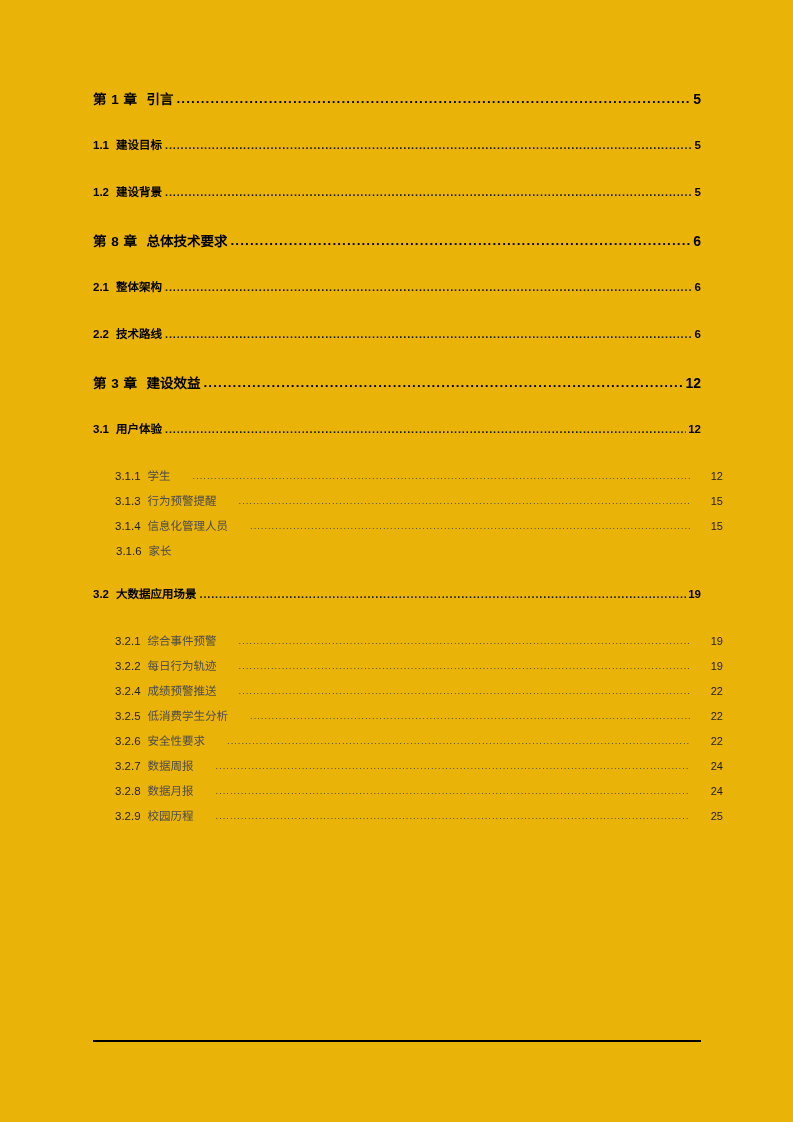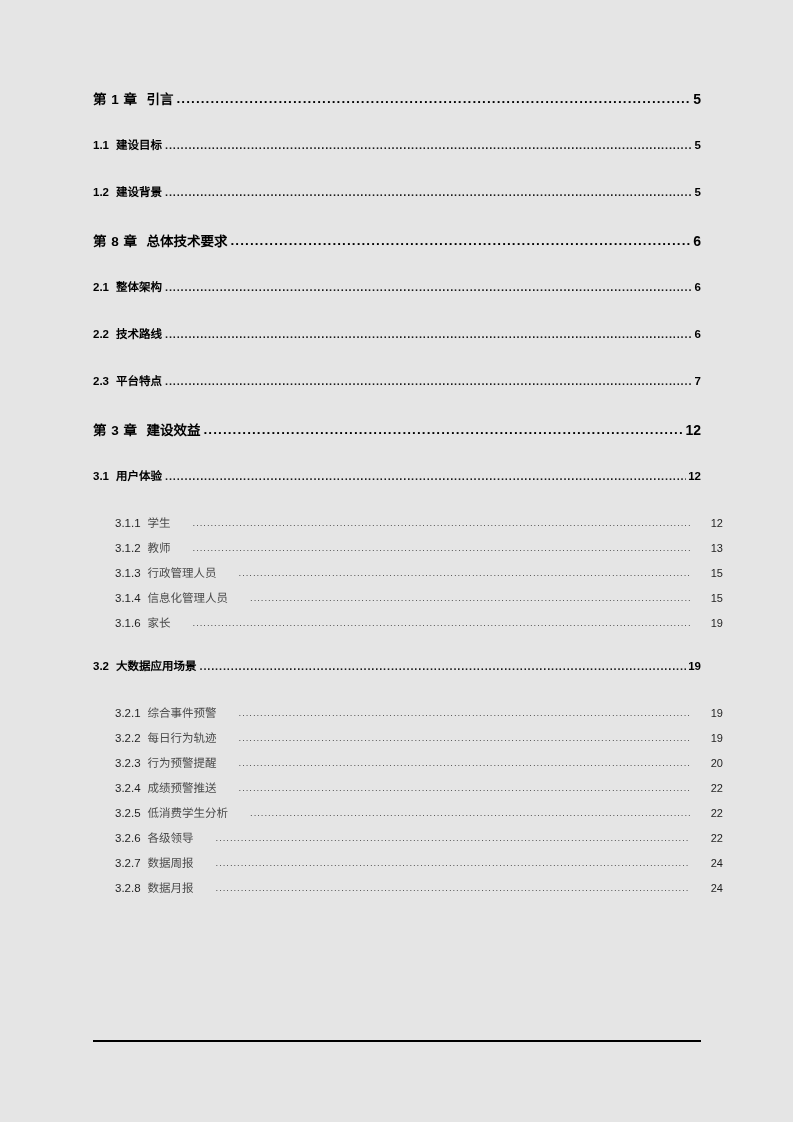--- a/index.html
+++ b/index.html
@@ -16,21 +16,21 @@
     color: #000000;
     overflow: hidden;
   }
 
   #page {
     position: absolute;
     left: 0;
     top: 0;
     width: 793px;
     height: 1122px;
-    background: #e5e5e5;
+    background: #eab308;
   }
 
   #toc {
     position: absolute;
     left: 93px;
     top: 88px;
     width: 608px;
   }
 
   
@@ -120,21 +120,21 @@
   }
   .lvl3 .toc-page {
     font-size: 11px;
     color: #1f1f1f;
   }
   .lvl3 .toc-num { color: #1f1f1f; }
   .lvl3 .toc-text { color: #4b4b4b; }
 
   
   .gap-before-ch { margin-top: 8px; }
-  .gap-after-l3  { margin-bottom: 26px; }
+  .gap-after-l3  { margin-bottom: 26px; flex-direction: column; }
 
   .toc-num { margin-right: 7px; }
   .lvl1 .toc-num { margin-right: 9px; letter-spacing: 0.5px; }
 
   
   #footer-rule {
     position: absolute;
     left: 93px;
     top: 1040px;
     width: 608px;
@@ -171,47 +171,37 @@
       <div class="toc-entry lvl2">
         <span class="toc-label"><span class="toc-num">2.1</span><span class="toc-text">整体架构</span></span>
         <span class="toc-leader"></span>
         <span class="toc-page">6</span>
       </div>
       <div class="toc-entry lvl2">
         <span class="toc-label"><span class="toc-num">2.2</span><span class="toc-text">技术路线</span></span>
         <span class="toc-leader"></span>
         <span class="toc-page">6</span>
       </div>
-      <div class="toc-entry lvl2">
-        <span class="toc-label"><span class="toc-num">2.3</span><span class="toc-text">平台特点</span></span>
-        <span class="toc-leader"></span>
-        <span class="toc-page">7</span>
-      </div>
       <div class="toc-entry lvl1">
         <span class="toc-label"><span class="toc-num">第 3 章</span><span class="toc-text">建设效益</span></span>
         <span class="toc-leader"></span>
         <span class="toc-page">12</span>
       </div>
       <div class="toc-entry lvl2">
         <span class="toc-label"><span class="toc-num">3.1</span><span class="toc-text">用户体验</span></span>
         <span class="toc-leader"></span>
         <span class="toc-page">12</span>
       </div>
       <div class="toc-entry lvl3">
         <span class="toc-label"><span class="toc-num">3.1.1</span><span class="toc-text">学生</span></span>
         <span class="toc-leader"></span>
         <span class="toc-page">12</span>
       </div>
       <div class="toc-entry lvl3">
-        <span class="toc-label"><span class="toc-num">3.1.2</span><span class="toc-text">教师</span></span>
-        <span class="toc-leader"></span>
-        <span class="toc-page">13</span>
-      </div>
-      <div class="toc-entry lvl3">
-        <span class="toc-label"><span class="toc-num">3.1.3</span><span class="toc-text">行政管理人员</span></span>
+        <span class="toc-label"><span class="toc-num">3.1.3</span><span class="toc-text">行为预警提醒</span></span>
         <span class="toc-leader"></span>
         <span class="toc-page">15</span>
       </div>
       <div class="toc-entry lvl3">
         <span class="toc-label"><span class="toc-num">3.1.4</span><span class="toc-text">信息化管理人员</span></span>
         <span class="toc-leader"></span>
         <span class="toc-page">15</span>
       </div>
       <div class="toc-entry lvl3 gap-after-l3">
         <span class="toc-label"><span class="toc-num">3.1.6</span><span class="toc-text">家长</span></span>
@@ -227,46 +217,46 @@
         <span class="toc-label"><span class="toc-num">3.2.1</span><span class="toc-text">综合事件预警</span></span>
         <span class="toc-leader"></span>
         <span class="toc-page">19</span>
       </div>
       <div class="toc-entry lvl3">
         <span class="toc-label"><span class="toc-num">3.2.2</span><span class="toc-text">每日行为轨迹</span></span>
         <span class="toc-leader"></span>
         <span class="toc-page">19</span>
       </div>
       <div class="toc-entry lvl3">
-        <span class="toc-label"><span class="toc-num">3.2.3</span><span class="toc-text">行为预警提醒</span></span>
-        <span class="toc-leader"></span>
-        <span class="toc-page">20</span>
-      </div>
-      <div class="toc-entry lvl3">
         <span class="toc-label"><span class="toc-num">3.2.4</span><span class="toc-text">成绩预警推送</span></span>
         <span class="toc-leader"></span>
         <span class="toc-page">22</span>
       </div>
       <div class="toc-entry lvl3">
         <span class="toc-label"><span class="toc-num">3.2.5</span><span class="toc-text">低消费学生分析</span></span>
         <span class="toc-leader"></span>
         <span class="toc-page">22</span>
       </div>
       <div class="toc-entry lvl3">
-        <span class="toc-label"><span class="toc-num">3.2.6</span><span class="toc-text">各级领导</span></span>
+        <span class="toc-label"><span class="toc-num">3.2.6</span><span class="toc-text">安全性要求</span></span>
         <span class="toc-leader"></span>
         <span class="toc-page">22</span>
       </div>
       <div class="toc-entry lvl3">
         <span class="toc-label"><span class="toc-num">3.2.7</span><span class="toc-text">数据周报</span></span>
         <span class="toc-leader"></span>
         <span class="toc-page">24</span>
       </div>
       <div class="toc-entry lvl3">
         <span class="toc-label"><span class="toc-num">3.2.8</span><span class="toc-text">数据月报</span></span>
         <span class="toc-leader"></span>
         <span class="toc-page">24</span>
       </div>
+      <div class="toc-entry lvl3">
+        <span class="toc-label"><span class="toc-num">3.2.9</span><span class="toc-text">校园历程</span></span>
+        <span class="toc-leader"></span>
+        <span class="toc-page">25</span>
+      </div>
     </div>
 
   <div id="footer-rule"></div>
 
 </div>
 
 </body></html>

